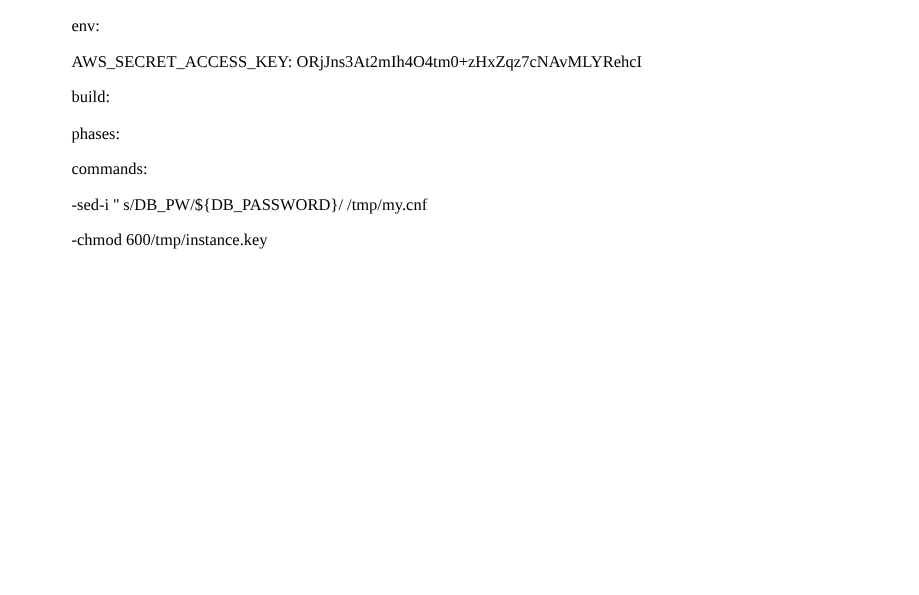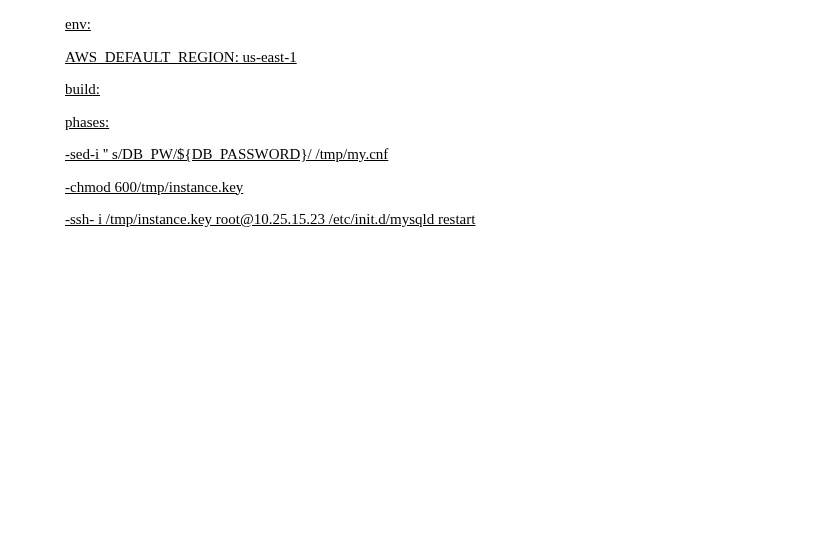--- a/index.html
+++ b/index.html
@@ -7,34 +7,33 @@
       padding: 0;
       background: #ffffff;
       font-family: "Times New Roman", Times, serif;
       width: 835px;
       height: 541px;
     }
     .content {
       padding-top: 15px;
       padding-left: 65px;
       padding-right: 30px;
-      text-decoration: underline;
     }
     .line {
       font-size: 15px;
       color: #000000;
       line-height: 1.3;
       margin-bottom: 13px;
       white-space: nowrap;
     }
   </style>
 </head>
 <body>
 
 <div class="content">
   <div class="line">env:</div>
-  <div class="line">AWS_DEFAULT_REGION: us-east-1</div>
+  <div class="line">AWS_SECRET_ACCESS_KEY: ORjJns3At2mIh4O4tm0+zHxZqz7cNAvMLYRehcI</div>
   <div class="line">build:</div>
   <div class="line">phases:</div>
+  <div class="line">commands:</div>
   <div class="line">-sed-i '' s/DB_PW/${DB_PASSWORD}/ /tmp/my.cnf</div>
   <div class="line">-chmod 600/tmp/instance.key</div>
-  <div class="line">-ssh- i /tmp/instance.key root@10.25.15.23 /etc/init.d/mysqld restart</div>
 </div>
 
 </body></html>

